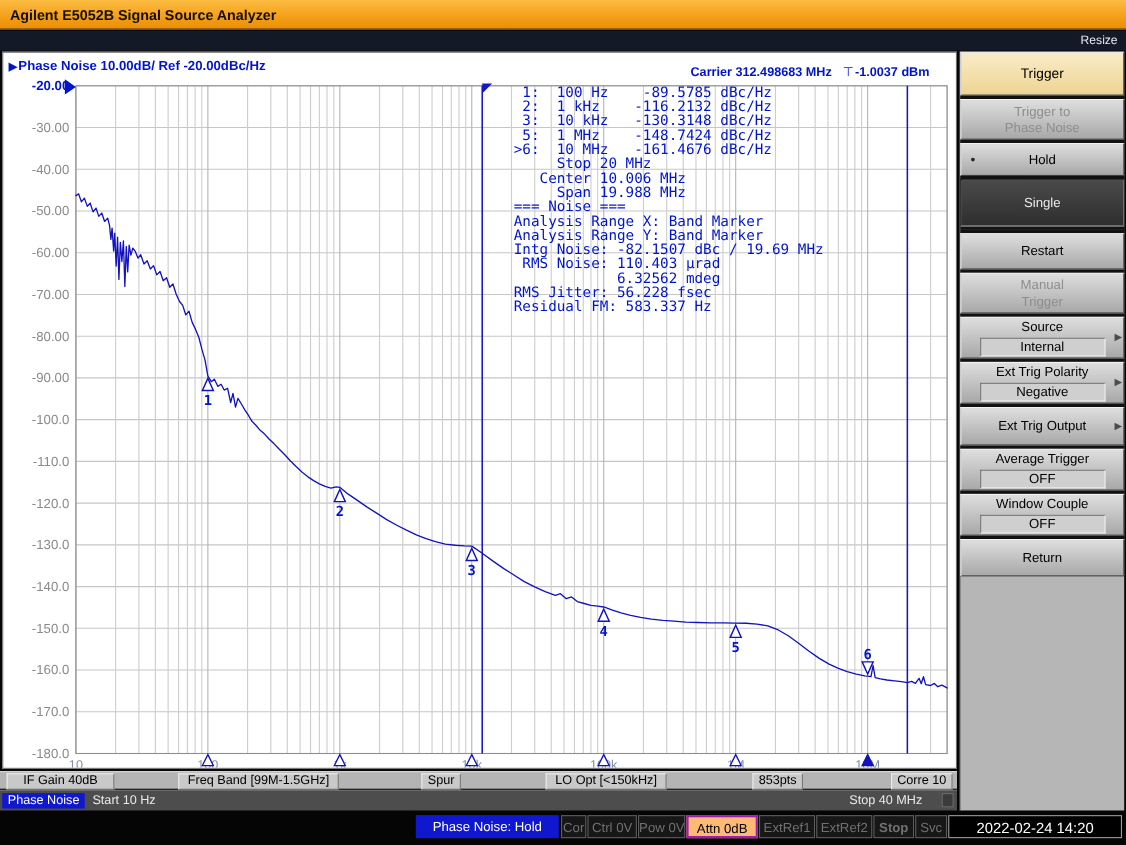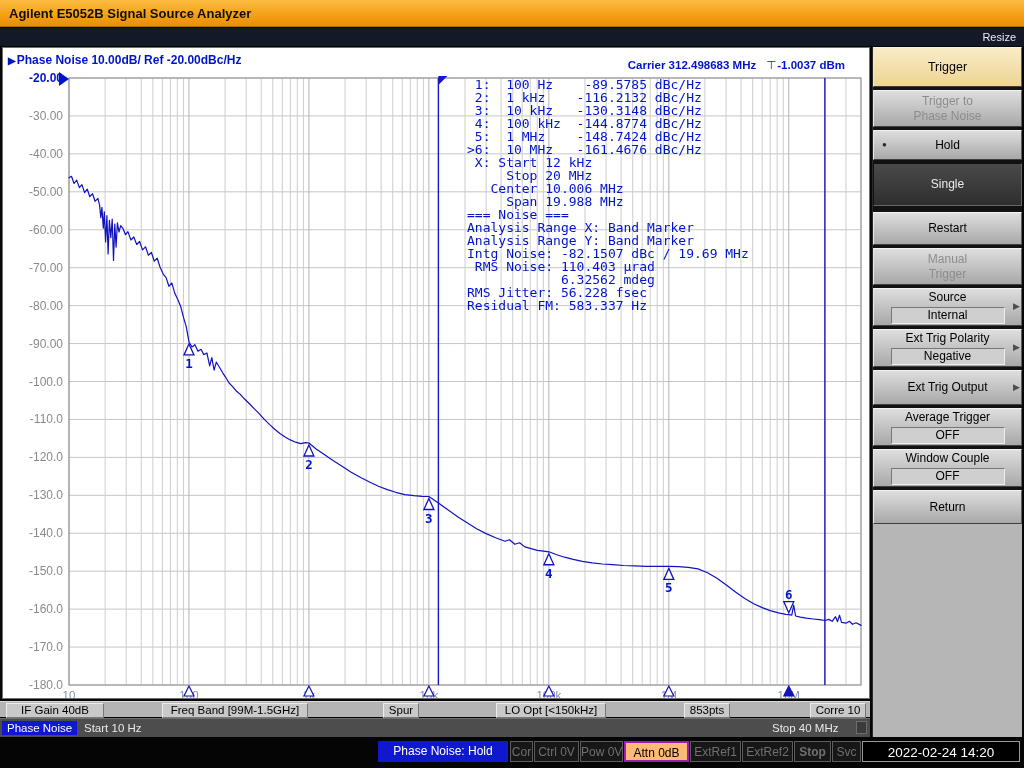--- a/index.html
+++ b/index.html
@@ -216,24 +216,22 @@
           <text x="785.7753437929856" y="550.6927075" text-anchor="middle" font-size="12.5" font-weight="bold" font-family="&quot;DejaVu Sans Mono&quot;,monospace" fill="#0014cc">6</text>
           <polygon points="785.7753437929856,638 780.7753437929856,648 790.7753437929856,648" fill="#1212c0" stroke="#1212c0" stroke-width="1.2"></polygon>
         </g>
       </svg>
     <div id="plot-header"><span class="tri">▶</span><span>Phase Noise 10.00dB/ Ref -20.00dBc/Hz</span></div>
     <div id="carrier"><span>Carrier 312.498683 MHz</span><span class="lvl">⊤</span><span>-1.0037 dBm</span></div>
     <div id="readout">
         <div> 1:  100 Hz    -89.5785 dBc/Hz</div>
         <div> 2:  1 kHz    -116.2132 dBc/Hz</div>
         <div> 3:  10 kHz   -130.3148 dBc/Hz</div>
-        <div> 4:  100 kHz  -144.8774 dBc/Hz</div>
         <div> 5:  1 MHz    -148.7424 dBc/Hz</div>
         <div>&gt;6:  10 MHz   -161.4676 dBc/Hz</div>
-        <div> X: Start 12 kHz</div>
         <div>     Stop 20 MHz</div>
         <div>   Center 10.006 MHz</div>
         <div>     Span 19.988 MHz</div>
         <div>=== Noise ===</div>
         <div>Analysis Range X: Band Marker</div>
         <div>Analysis Range Y: Band Marker</div>
         <div>Intg Noise: -82.1507 dBc / 19.69 MHz</div>
         <div> RMS Noise: 110.403 µrad</div>
         <div>            6.32562 mdeg</div>
         <div>RMS Jitter: 56.228 fsec</div>

